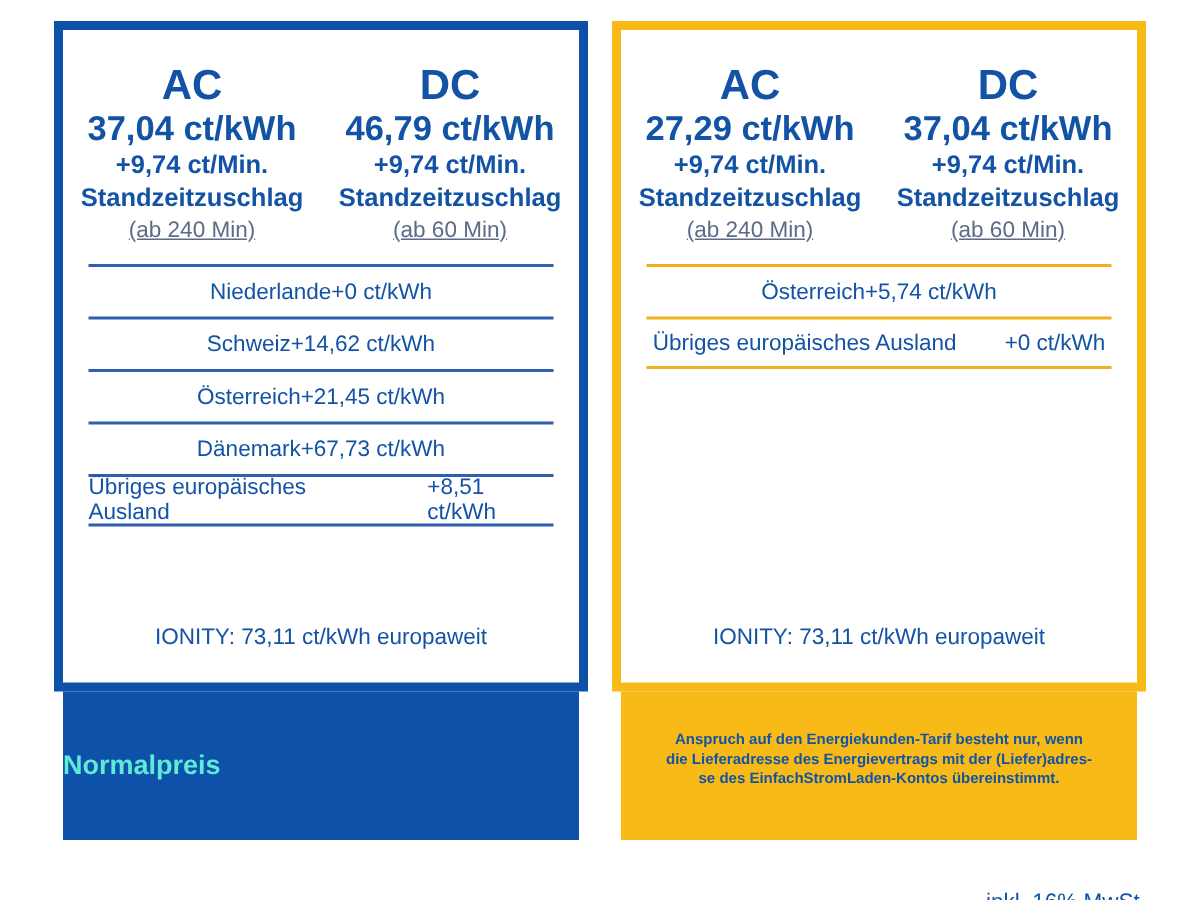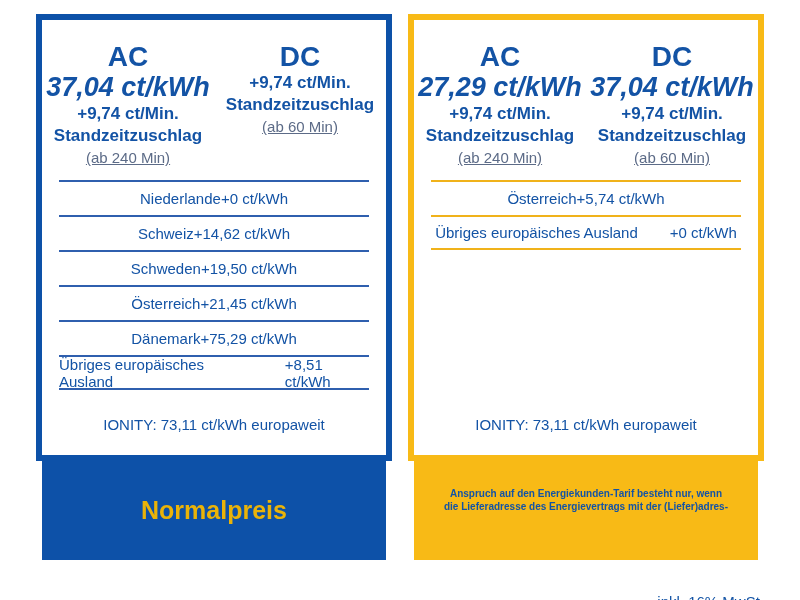--- a/index.html
+++ b/index.html
@@ -12,41 +12,41 @@
   .card-kunden   { left:408px; --brand:#f8ba16; }
 
   .card-content {
     height:447px; background:#fff; border:6px solid var(--brand);
     display:flex; flex-direction:column; padding-top:22px;
   }
 
   .tariff-header { display:flex; color:#1353a5; }
   .tariff-col { flex:1; text-align:center; }
   .tariff-type  { font-size:28px; font-weight:bold; line-height:1.08; }
-  .tariff-price { font-size:27px; font-weight:bold; line-height:1.15;font-style:italic; }
+  .tariff-price { font-size:23px; font-weight:bold; line-height:1.15; }
   .tariff-sur   { font-size:17px; font-weight:bold; line-height:1.3; }
   .tariff-sur2  { font-size:17px; font-weight:bold; line-height:1.3; }
   .tariff-from  { font-size:15px; font-weight:normal; line-height:1.4; color:#5c6b87;text-decoration:underline; }
 
   .rates { margin:12px 17px 0 17px; }
   .rate-row {
     display:flex; justify-content:center; align-items:center;
     height:35px; border-top:2px solid var(--line); color:#1353a5; font-size:15px;
   }
   .rate-row:last-child { border-bottom:2px solid var(--line);gap:32px; }
   .card-normal .rates { --line:#2f5fae; }
   .card-kunden .rates { --line:#f0b21a; }
 
   .ionity { margin-top:auto; margin-bottom:22px; text-align:center;
             color:#1353a5; font-size:15px; }
 
   .banner { margin:0 6px; height:99px; background:var(--brand); }
   .card-normal .banner {
-    display:flex; align-items:center; justify-content:center;
-    color:#eab308; font-size:25px; font-weight:bold;
+    display:flex; align-items:center; 
+    color:#5eead4; font-size:18px; font-weight:bold;
   }
   .card-kunden .banner { text-align:center; padding-top:17px; }
   .banner-title { color:#1353a5; font-size:22px; font-weight:bold; }
   .banner-note  { margin-top:9px; color:#1353a5; font-size:10px;
                   line-height:1.32; font-weight:bold; }
 
   .vat-note { position:absolute; top:593px; right:36px;
               color:#1353a5; font-size:15px;margin-left:16px; }
 </style>
 </head>
@@ -59,46 +59,43 @@
       <div class="tariff-header">
         <div class="tariff-col">
           <div class="tariff-type">AC</div>
           <div class="tariff-price">37,04 ct/kWh</div>
           <div class="tariff-sur">+9,74 ct/Min.</div>
           <div class="tariff-sur2">Standzeitzuschlag</div>
           <div class="tariff-from">(ab 240 Min)</div>
         </div>
         <div class="tariff-col">
           <div class="tariff-type">DC</div>
+          <div class="tariff-price">46,79 ct/kWh</div>
           <div class="tariff-sur">+9,74 ct/Min.</div>
           <div class="tariff-sur2">Standzeitzuschlag</div>
           <div class="tariff-from">(ab 60 Min)</div>
         </div>
       </div>
 
       <div class="rates">
         <div class="rate-row">
           <span>Niederlande</span>
           <span>+0 ct/kWh</span>
         </div>
         <div class="rate-row">
           <span>Schweiz</span>
           <span>+14,62 ct/kWh</span>
         </div>
         <div class="rate-row">
-          <span>Schweden</span>
-          <span>+19,50 ct/kWh</span>
-        </div>
-        <div class="rate-row">
           <span>Österreich</span>
           <span>+21,45 ct/kWh</span>
         </div>
         <div class="rate-row">
           <span>Dänemark</span>
-          <span>+75,29 ct/kWh</span>
+          <span>+67,73 ct/kWh</span>
         </div>
         <div class="rate-row">
           <span>Übriges europäisches Ausland</span>
           <span>+8,51 ct/kWh</span>
         </div>
       </div>
 
       <div class="ionity">IONITY: 73,11 ct/kWh europaweit</div>
     </div>
 
@@ -137,18 +134,19 @@
         </div>
       </div>
 
       <div class="ionity">IONITY: 73,11 ct/kWh europaweit</div>
     </div>
 
     <div class="banner">
       <div class="banner-note">
         <div>Anspruch auf den Energiekunden-Tarif besteht nur, wenn</div>
         <div>die Lieferadresse des Energievertrags mit der (Liefer)adres-</div>
+        <div>se des EinfachStromLaden-Kontos übereinstimmt.</div>
       </div>
     </div>
   </div>
 
   <div class="vat-note">inkl. 16% MwSt.</div>
 </div>
 
 </body></html>

